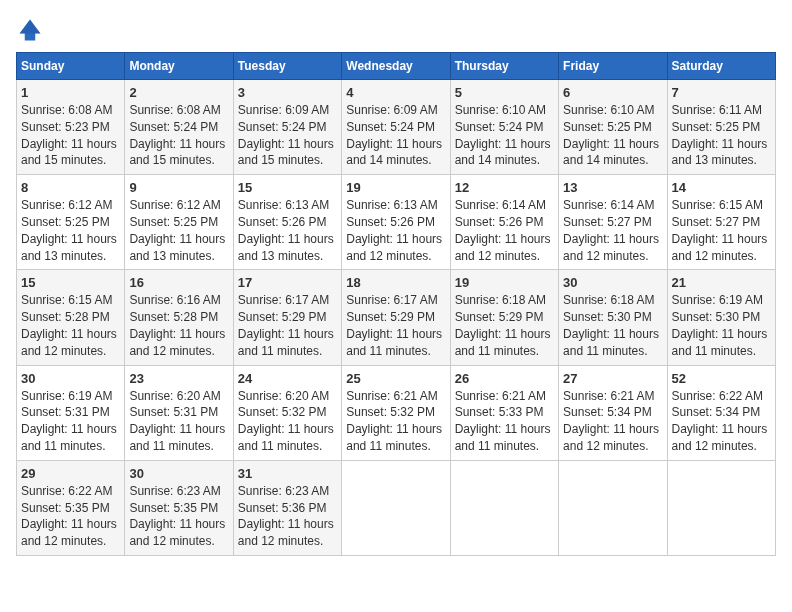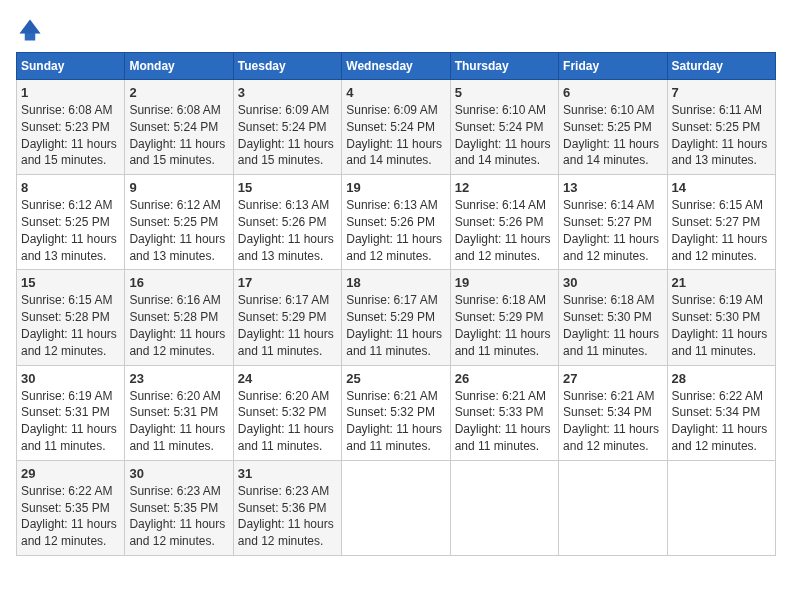--- a/index.html
+++ b/index.html
@@ -338,21 +338,21 @@
       </td>
         <td>
         <span class="day-num">27</span>
         <div class="day-info">
           Sunrise: 6:21 AM<br>
           Sunset: 5:34 PM<br>
           Daylight: 11 hours and 12 minutes.
         </div>
       </td>
         <td>
-        <span class="day-num">28</span>
+        <span class="day-num">52</span>
         <div class="day-info">
           Sunrise: 6:22 AM<br>
           Sunset: 5:34 PM<br>
           Daylight: 11 hours and 12 minutes.
         </div>
       </td>
       </tr>
       <tr>
         <td>
         <span class="day-num">29</span>

